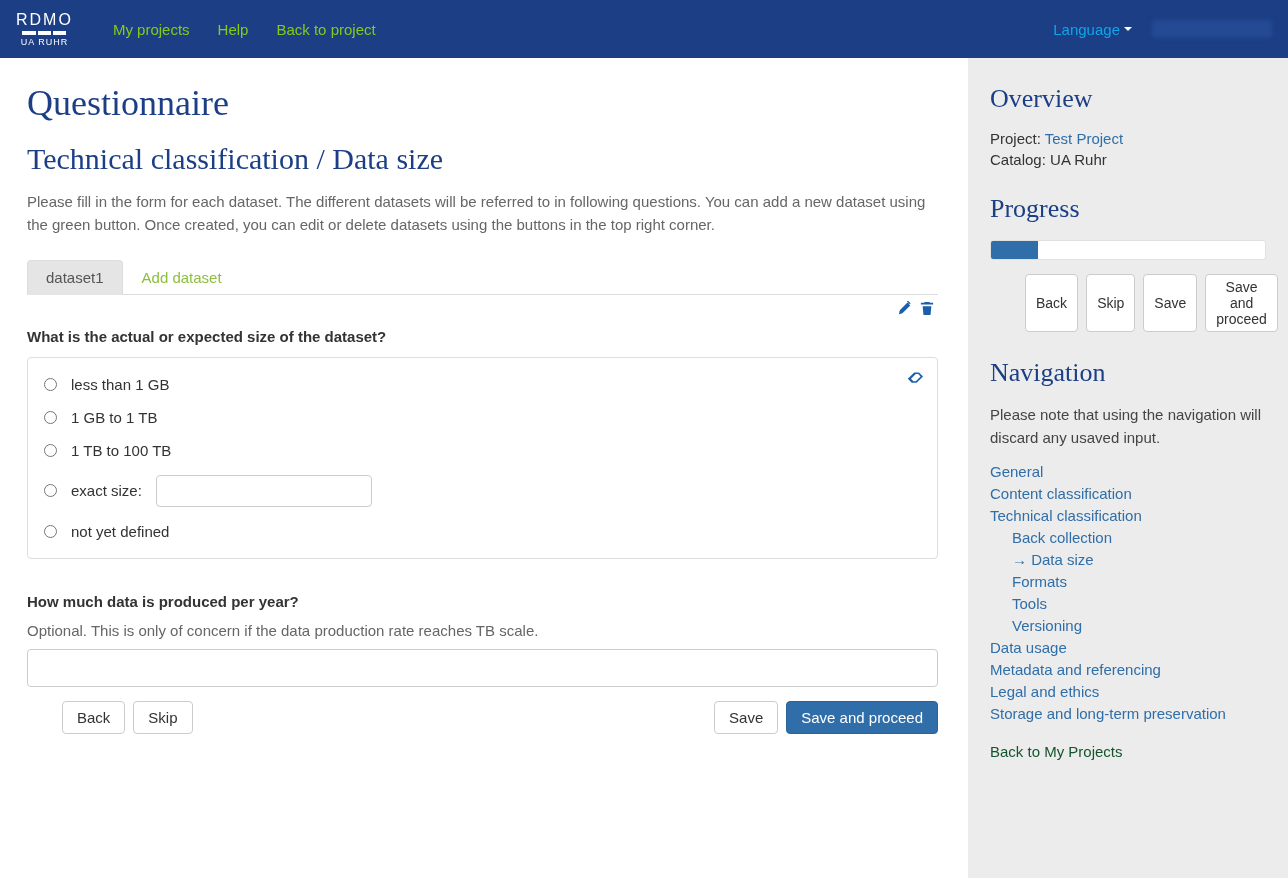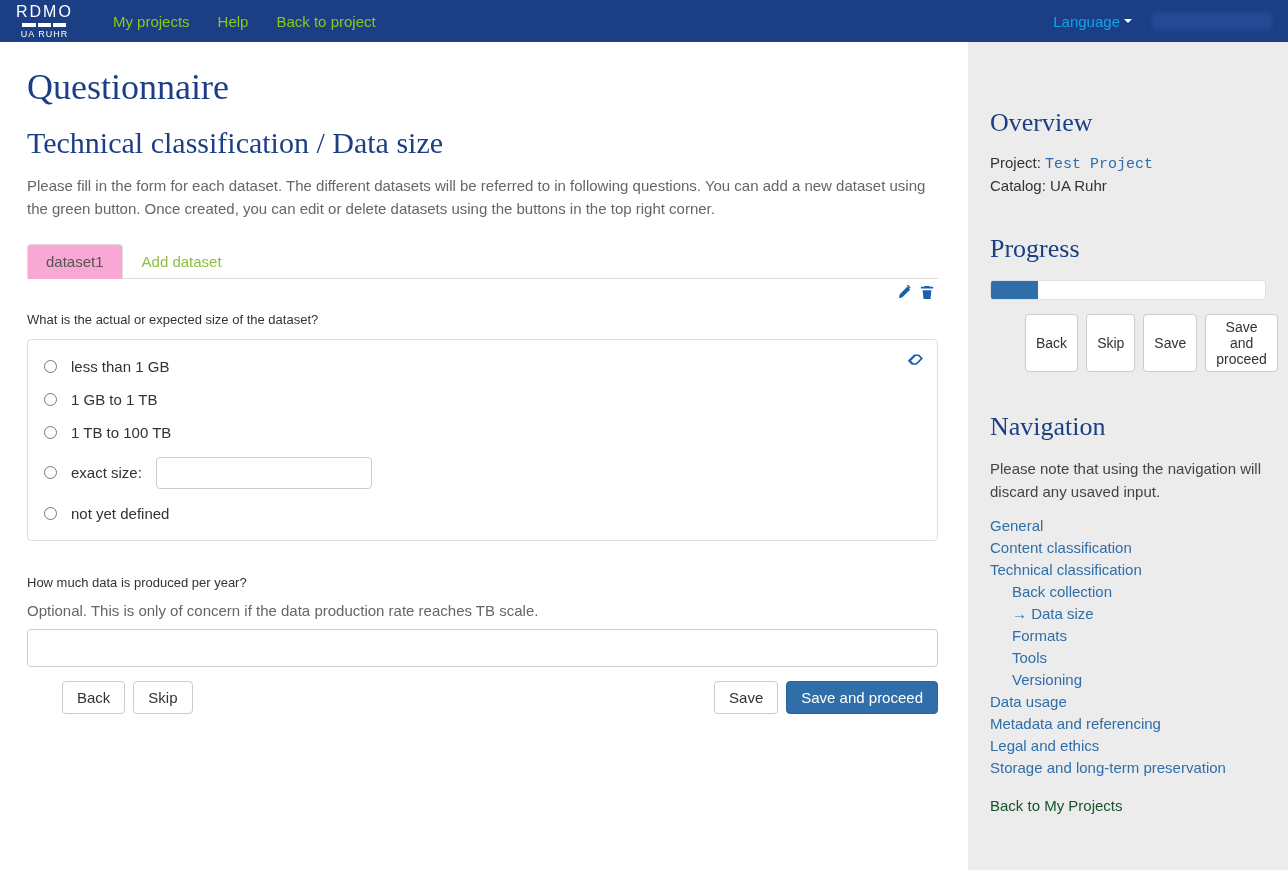--- a/index.html
+++ b/index.html
@@ -1,20 +1,20 @@
 <!DOCTYPE html>
 <html><head>
 <meta charset="utf-8">
 <style>
   * { box-sizing: border-box; margin: 0; padding: 0; }
   body { font-family: "Segoe UI", "Helvetica Neue", Arial, sans-serif; font-size: 15px; color: #333; background: #fff; }
   
   .navbar {
     background: #1b3e85;
-    height: 42px;
+    height: 58px;
     display: flex;
     align-items: center;
     padding: 16px 16px;
     color: #fff;
   }
   .logo {
     display: flex;
     flex-direction: column;
     align-items: center;
     margin-right: 40px;
@@ -48,30 +48,30 @@
     border-bottom: none;
     border-top-left-radius: 4px;
     border-top-right-radius: 4px;
     cursor: pointer;
     font-size: 15px;
     position: relative;
     top: 1px;
   }
   .tab.active {
     border-color: #ddd;
-    background: #f9a8d4;
+    background: #e5e5e5;
     color: #555;
   }
   .tab.add { color: #8cbf3f; }
   
   .tab-actions { display:flex; justify-content:flex-end; gap:8px; padding: 6px 4px 2px 0; }
   .tab-actions svg { width:14px; height:14px; cursor:pointer; }
   .icon-blue { fill:#1b5faa; }
 
-  .question-label { font-weight: 400; font-size: 13px; margin-bottom: 12px; margin-top: 8px; }
+  .question-label { font-weight: 700; font-size: 15px; margin-bottom: 12px; margin-top: 8px; }
   .question-help { color:#666; font-size:15px; margin-bottom: 10px; }
 
   .option-box {
     border: 1px solid #ddd;
     border-radius: 4px;
     padding: 10px 16px 10px 16px;
     position: relative;
   }
   .option-row {
     display:flex;
@@ -119,23 +119,23 @@
   }
   .btn.primary {
     background:#2f6ea8;
     border-color:#2a6399;
     color:#fff;
   }
   .btn.sm { padding: 4px 10px; font-size:14px; }
 
   
   .side-h { font-family: Georgia, "Times New Roman", serif; font-weight: 400; color:#1b3e85; font-size: 26px; margin-bottom: 16px; }
-  .side-section { margin-bottom: 26px; margin-top: 40px; }
+  .side-section { margin-bottom: 26px; }
   .kv { font-size:15px; margin-bottom:4px; }
-  .kv a { color:#2f6ea8; text-decoration:none;font-family:Liberation Mono, monospace; }
+  .kv a { color:#2f6ea8; text-decoration:none; }
   .progress-bar { width:100%; height:20px; background:#fff; border:1px solid #e0e0e0; border-radius:3px; overflow:hidden; margin-bottom:14px; }
   .progress-fill { height:100%; background:#2f6ea8; }
   .side-note { font-size:15px; color:#444; line-height:1.5; margin-bottom:14px; }
   .nav-list { list-style:none; }
   .nav-list li { margin: 5px 0; }
   .nav-list a { color:#2f6ea8; text-decoration:none; font-size:15px; }
   .nav-list .sub { padding-left: 22px; }
   .nav-list .arrow { color:#2f6ea8; }
   .gap20 { height: 26px; }
 </style>

